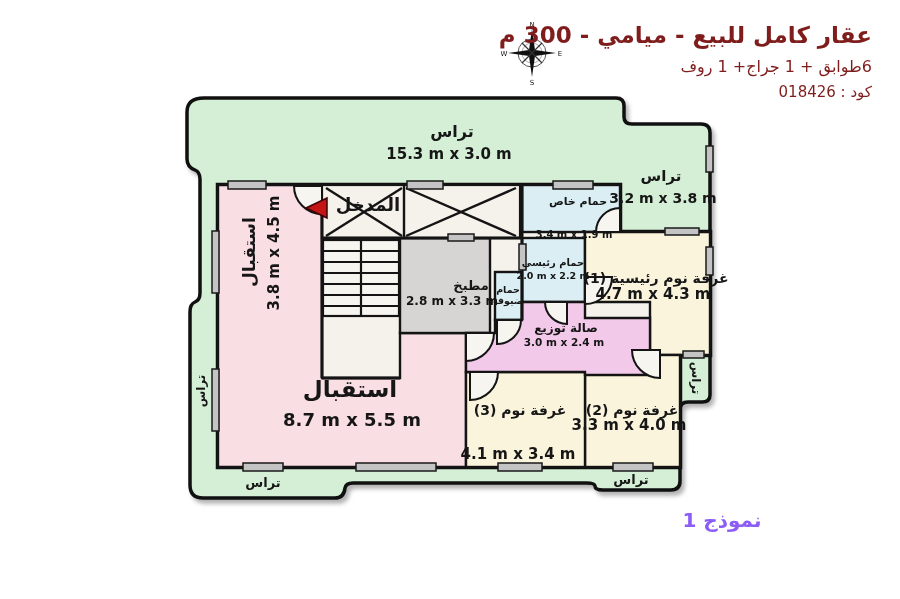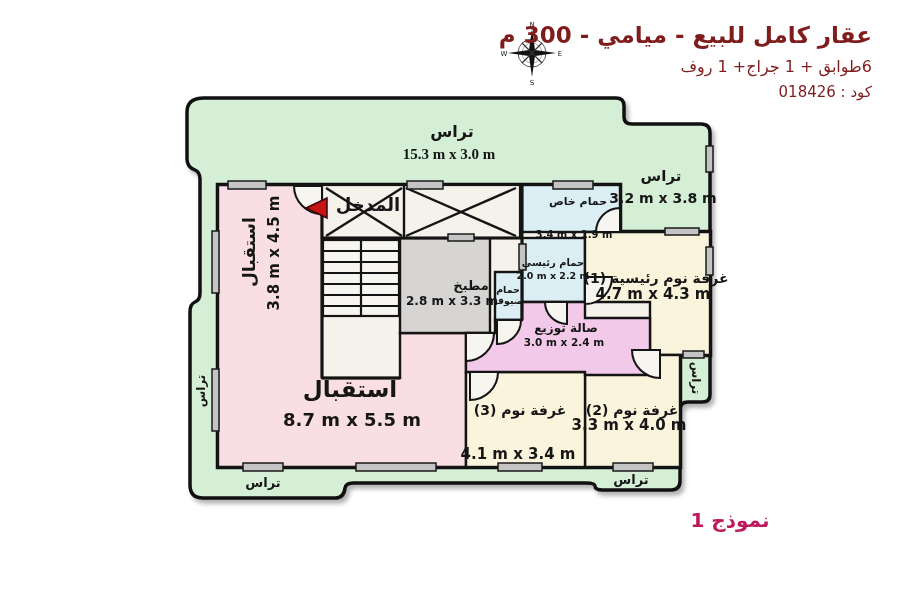--- a/index.html
+++ b/index.html
@@ -8,21 +8,21 @@
   svg{position:absolute;left:0;top:0;}
   .lbl{position:absolute;transform:translate(-50%,-50%);text-align:center;white-space:nowrap;
        color:#161616;font-weight:bold;direction:rtl;unicode-bidi:plaintext;line-height:1.15;}
   .v90{transform:translate(-50%,-50%) rotate(90deg);}
   .vm90{transform:translate(-50%,-50%) rotate(-90deg);}
   .hdr{position:absolute;right:28px;text-align:left;direction:rtl;color:#7f1d1d;}
   #title{top:22px;font-size:23px;font-weight:bold;}
   #subtitle{top:57px;font-size:16px;}
   #code{top:83px;font-size:15px;}
   #model{position:absolute;left:722px;top:520px;transform:translate(-50%,-50%);
-         font-size:20px;font-weight:bold;color:#be185d;direction:rtl;margin-left:8px;}
+         font-size:20px;font-weight:bold;color:#8b5cf6;direction:rtl;}
   .dim{direction:ltr;}
 </style>
 </head>
 <body>
 
 <div id="stage">
 
   <svg width="900" height="599" viewBox="0 0 900 599">
 
     <g style="filter:drop-shadow(3px 4px 2px rgba(0,0,0,0.30));">
@@ -121,21 +121,21 @@
     <text x="59" y="36" font-size="7" text-anchor="middle" fill="#111">E</text>
     <text x="31" y="65" font-size="7" text-anchor="middle" fill="#111">S</text>
     <text x="3" y="36" font-size="7" text-anchor="middle" fill="#111">W</text>
   </svg>
 
   <div id="title" class="hdr">عقار كامل للبيع - ميامي - 300 م</div>
   <div id="subtitle" class="hdr">6طوابق + 1 جراج+ 1 روف</div>
   <div id="code" class="hdr">كود : 018426</div>
 
   <div class="lbl" style="left:452px;top:132px;font-size:16px;">تراس</div>
-  <div class="lbl dim" style="left:449px;top:155px;font-size:15px;font-family:Liberation Serif, serif;">15.3 m x 3.0 m</div>
+  <div class="lbl dim" style="left:449px;top:155px;font-size:15px;">15.3 m x 3.0 m</div>
 
   <div class="lbl" style="left:661px;top:177px;font-size:15px;">تراس</div>
   <div class="lbl dim" style="left:663px;top:198px;font-size:14px;">3.2 m x 3.8 m</div>
 
   <div class="lbl" style="left:368px;top:205px;font-size:18px;">المدخل</div>
 
   <div class="lbl vm90" style="left:250px;top:252px;font-size:17px;">استقبال</div>
   <div class="lbl vm90 dim" style="left:275px;top:253px;font-size:15px;">3.8 m x 4.5 m</div>
 
   <div class="lbl" style="left:350px;top:389px;font-size:23px;">استقبال</div>

